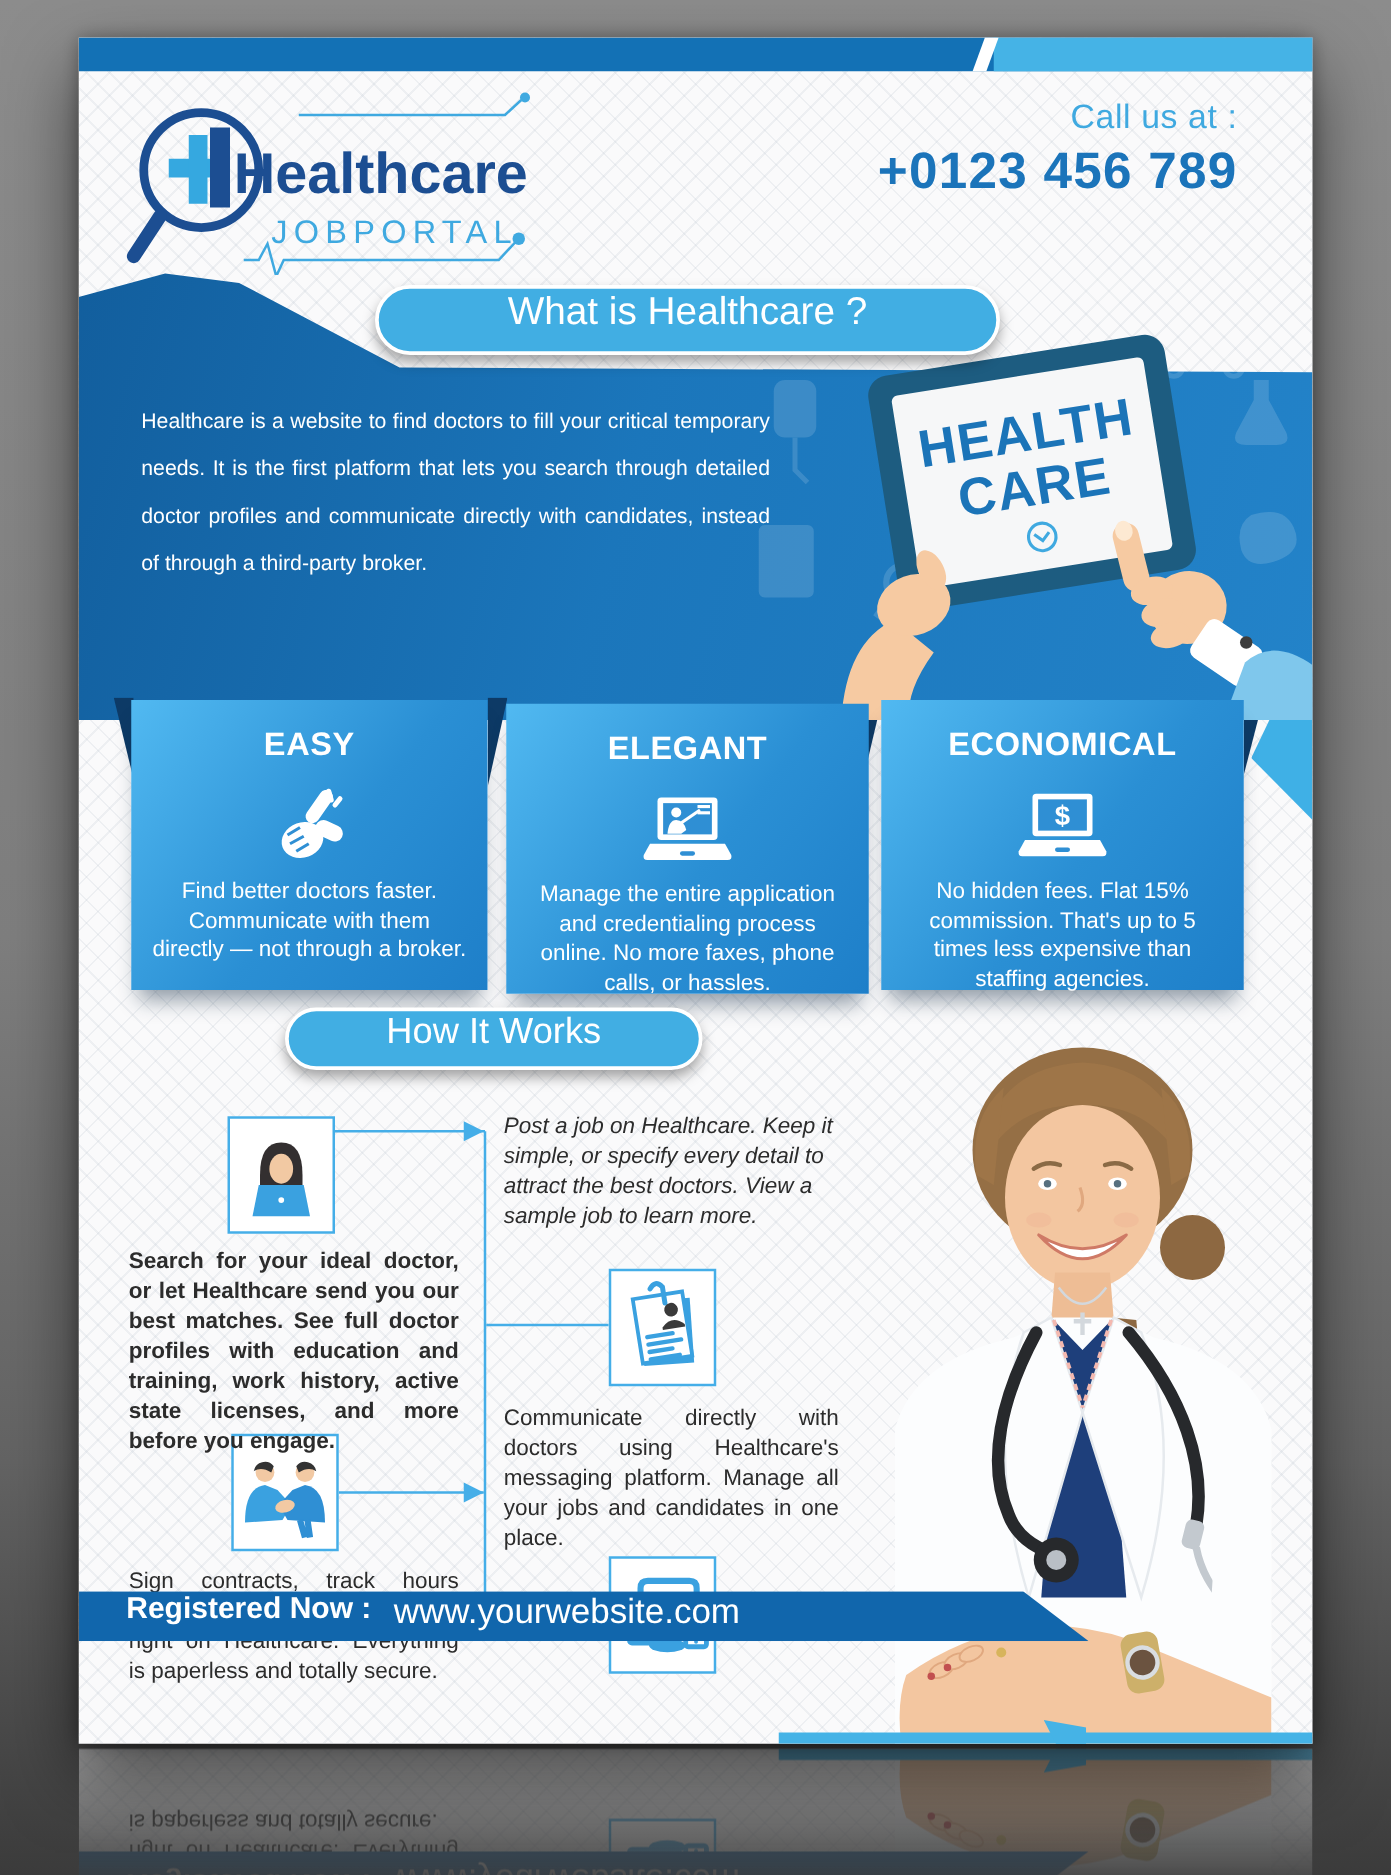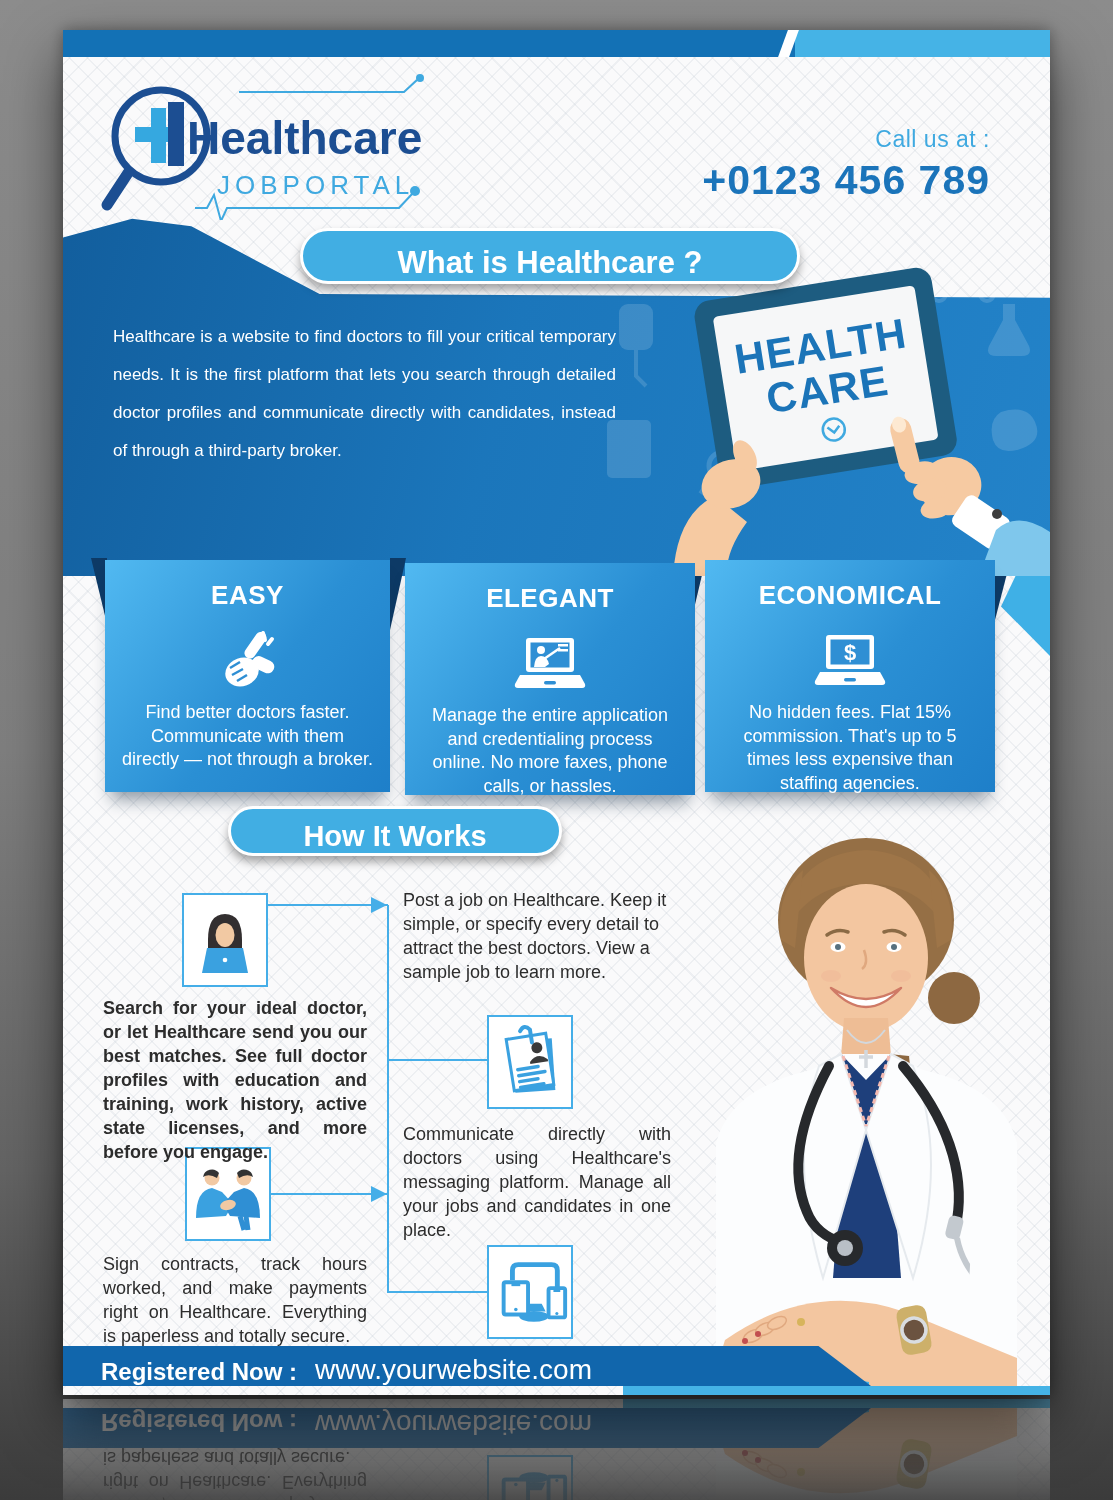--- a/index.html
+++ b/index.html
@@ -21,33 +21,33 @@
   }
 
   
   .topbar{ position:absolute; left:0; top:0; width:987px; height:27px; background:#1371b5; z-index:4;}
   .topbar-light{ position:absolute; left:732px; top:0; right:0; height:27px; background:#45b3e6; }
   .topbar-slash{ position:absolute; left:720px; top:0; width:11px; height:27px; background:#fff; transform:skewX(-20deg); }
 
   
   .logo-svg{ position:absolute; left:36px; top:42px; z-index:3; }
   .contact{ position:absolute; right:60px; top:48px; text-align:right; z-index:3; }
-  .call-label{ font-size:23px; color:#3fa9e0; letter-spacing:.5px;margin-top:48px; }
+  .call-label{ font-size:27px; color:#3fa9e0; letter-spacing:.5px; }
   .phone{ font-size:41px; font-weight:bold; color:#1b74ba; letter-spacing:1px; margin-top:4px;}
   .email{ font-size:23px; color:#1f1f1f; margin-top:5px; }
 
   
   .hero{
     position:absolute; left:0; top:170px; width:987px; height:376px; z-index:1;
     background:linear-gradient(105deg,#125e9d 0%,#1b76bb 45%,#2383c9 100%);
     clip-path:polygon(0 10%,7% 5%,13% 7%,26% 25%,100% 26%,100% 100%,0 100%);
   }
   .pill{
     position:absolute; z-index:3; background:#41aee3; border:3px solid #fff; border-radius:30px;
-    display:flex; align-items:flex-end; justify-content:center; color:#fff; font-weight:bold;
+    display:flex; align-items:flex-start; justify-content:center; color:#fff; font-weight:normal;
     box-shadow:0 6px 10px rgba(0,0,0,.35);
   }
   .pill-what{ left:237px; top:198px; width:500px; height:56px; font-size:31px; }
   .pill-how { left:165px; top:776px; width:334px; height:50px; font-size:29px; }
   .hero-par{
     position:absolute; left:50px; top:288px; width:503px; z-index:2;
     color:#fff; font-size:17px; line-height:38px; text-align:justify;
   }
   .tablet-svg{ position:absolute; left:540px; top:178px; z-index:2; }
 
@@ -84,32 +84,32 @@
   .conn{ position:absolute; background:#45aee8; z-index:1; }
   .trunk{ left:324px; top:875px; width:2px; height:388px; }
   .br1{ left:205px; top:874px; width:120px; height:2px; }
   .br2{ left:326px; top:1029px; width:98px; height:2px; }
   .br3{ left:208px; top:1163px; width:116px; height:2px; }
   .br4{ left:326px; top:1261px; width:98px; height:2px; }
   .arrow{ position:absolute; width:0; height:0; z-index:1;
           border-top:8px solid transparent; border-bottom:8px solid transparent; border-left:16px solid #45aee8; }
   .ar1{ left:308px; top:867px; } .ar3{ left:308px; top:1156px; }
   .stext{ position:absolute; color:#2c2c2c; font-size:18px; line-height:24px; z-index:2; }
-  .st1{ left:340px; top:858px;  width:292px; }
+  .st1{ left:340px; top:858px;  width:292px;font-style:italic; }
   .st2{ left:40px;  top:966px;  width:264px; text-align:justify;font-weight:bold; }
   .st3{ left:340px; top:1092px; width:268px; text-align:justify; }
   .st4{ left:40px;  top:1222px; width:264px; text-align:justify; }
 
   
   .doctor-svg{ position:absolute; left:598px; top:768px; z-index:3; }
   .bottom-strip{ position:absolute; left:560px; top:1356px; width:427px; height:9px; background:#45b3e6; z-index:5; }
   .footerbar{
-    position:absolute; left:0; top:1316px; width:808px; height:40px; background:#1166ac; z-index:6;
+    position:absolute; left:0; top:1243px; width:808px; height:40px; background:#1166ac; z-index:6;
     clip-path:polygon(0 0,93.5% 0,100% 100%,0 100%);
-    display:flex; align-items:flex-end; padding-left:38px; color:#fff;
+    display:flex; align-items:flex-start; padding-left:38px; color:#fff;
   }
   .footerbar .reg{ font-weight:bold; font-size:24px; }
   .footerbar .site{ font-size:28px; margin-left:18px; }
   .footer-accent{ position:absolute; left:772px; top:1346px; width:34px; height:20px; background:#45b3e6;
                   clip-path:polygon(0 0,100% 30%,100% 100%,30% 100%); z-index:5; }
 </style>
 </head>
 <body>
 
 <div class="stage">

